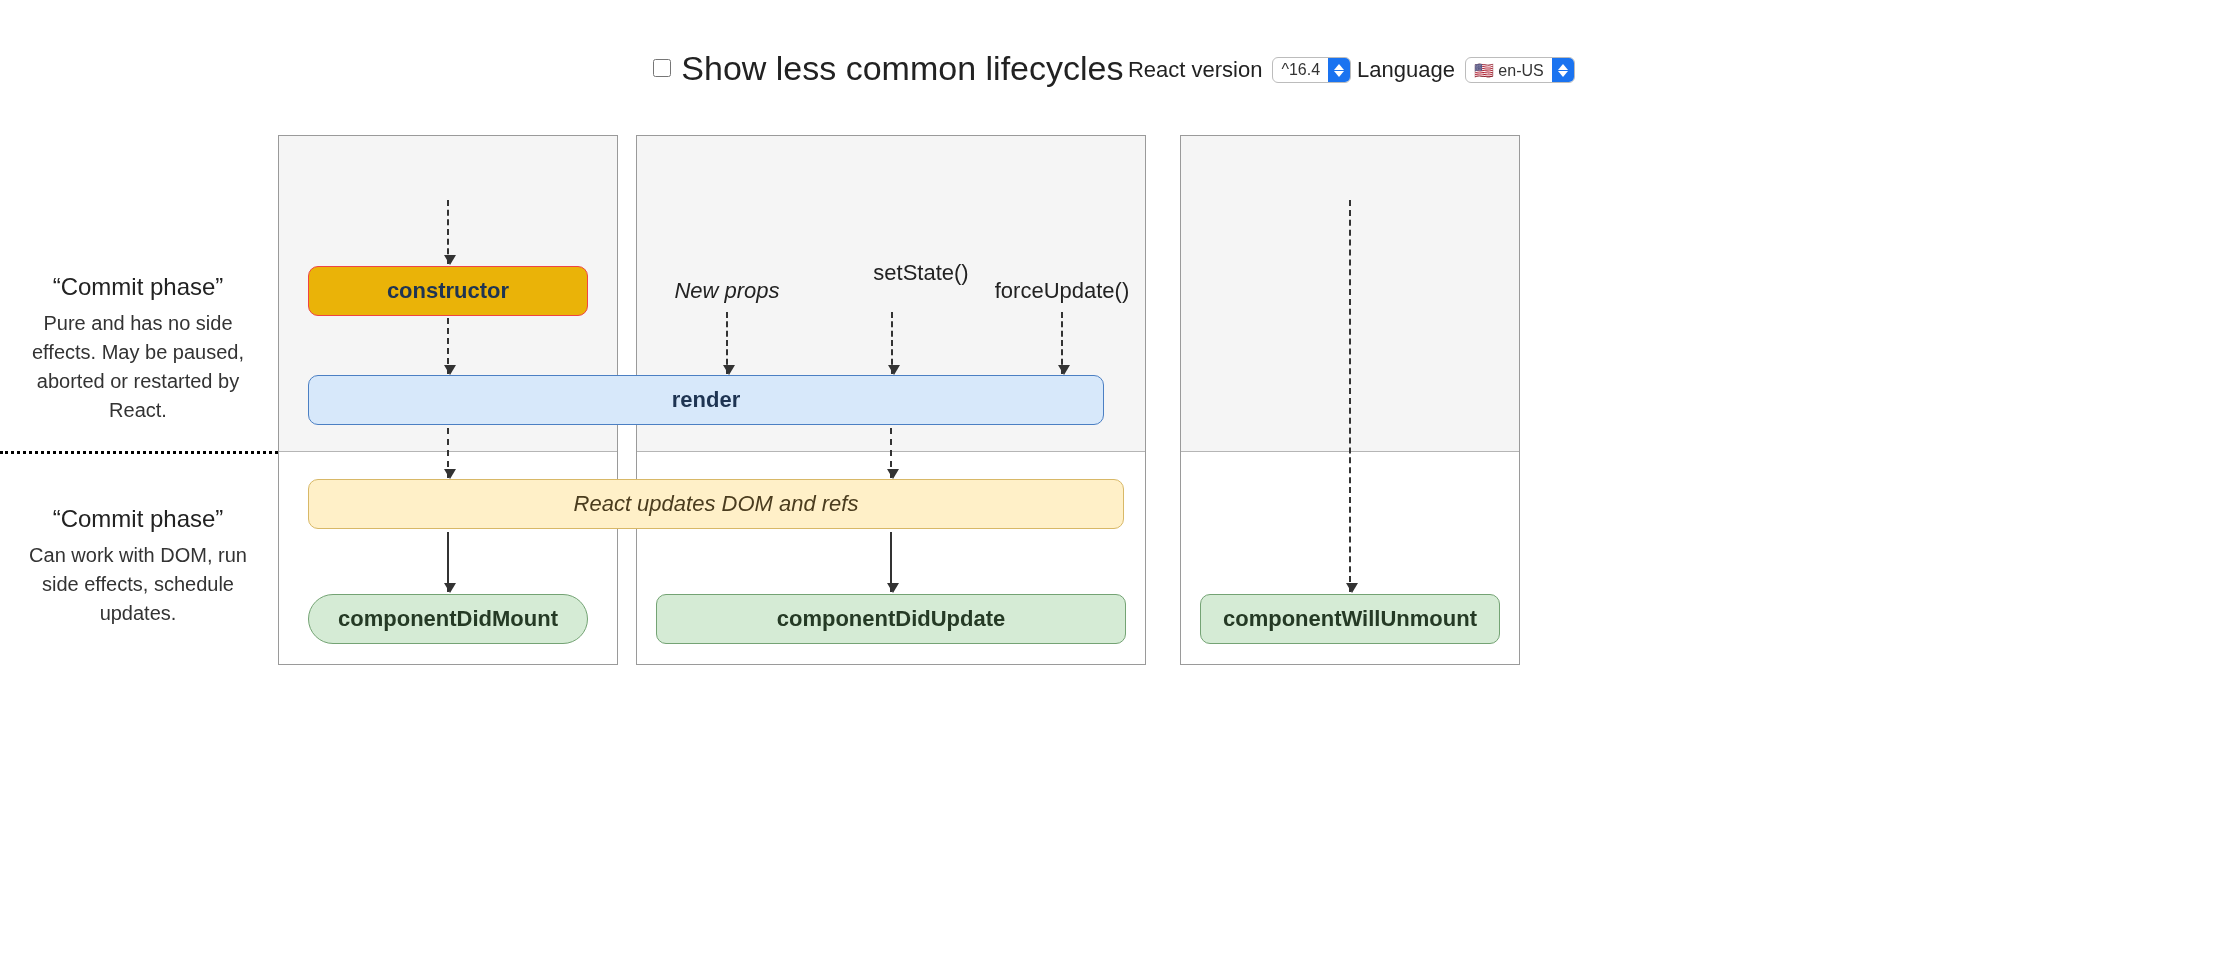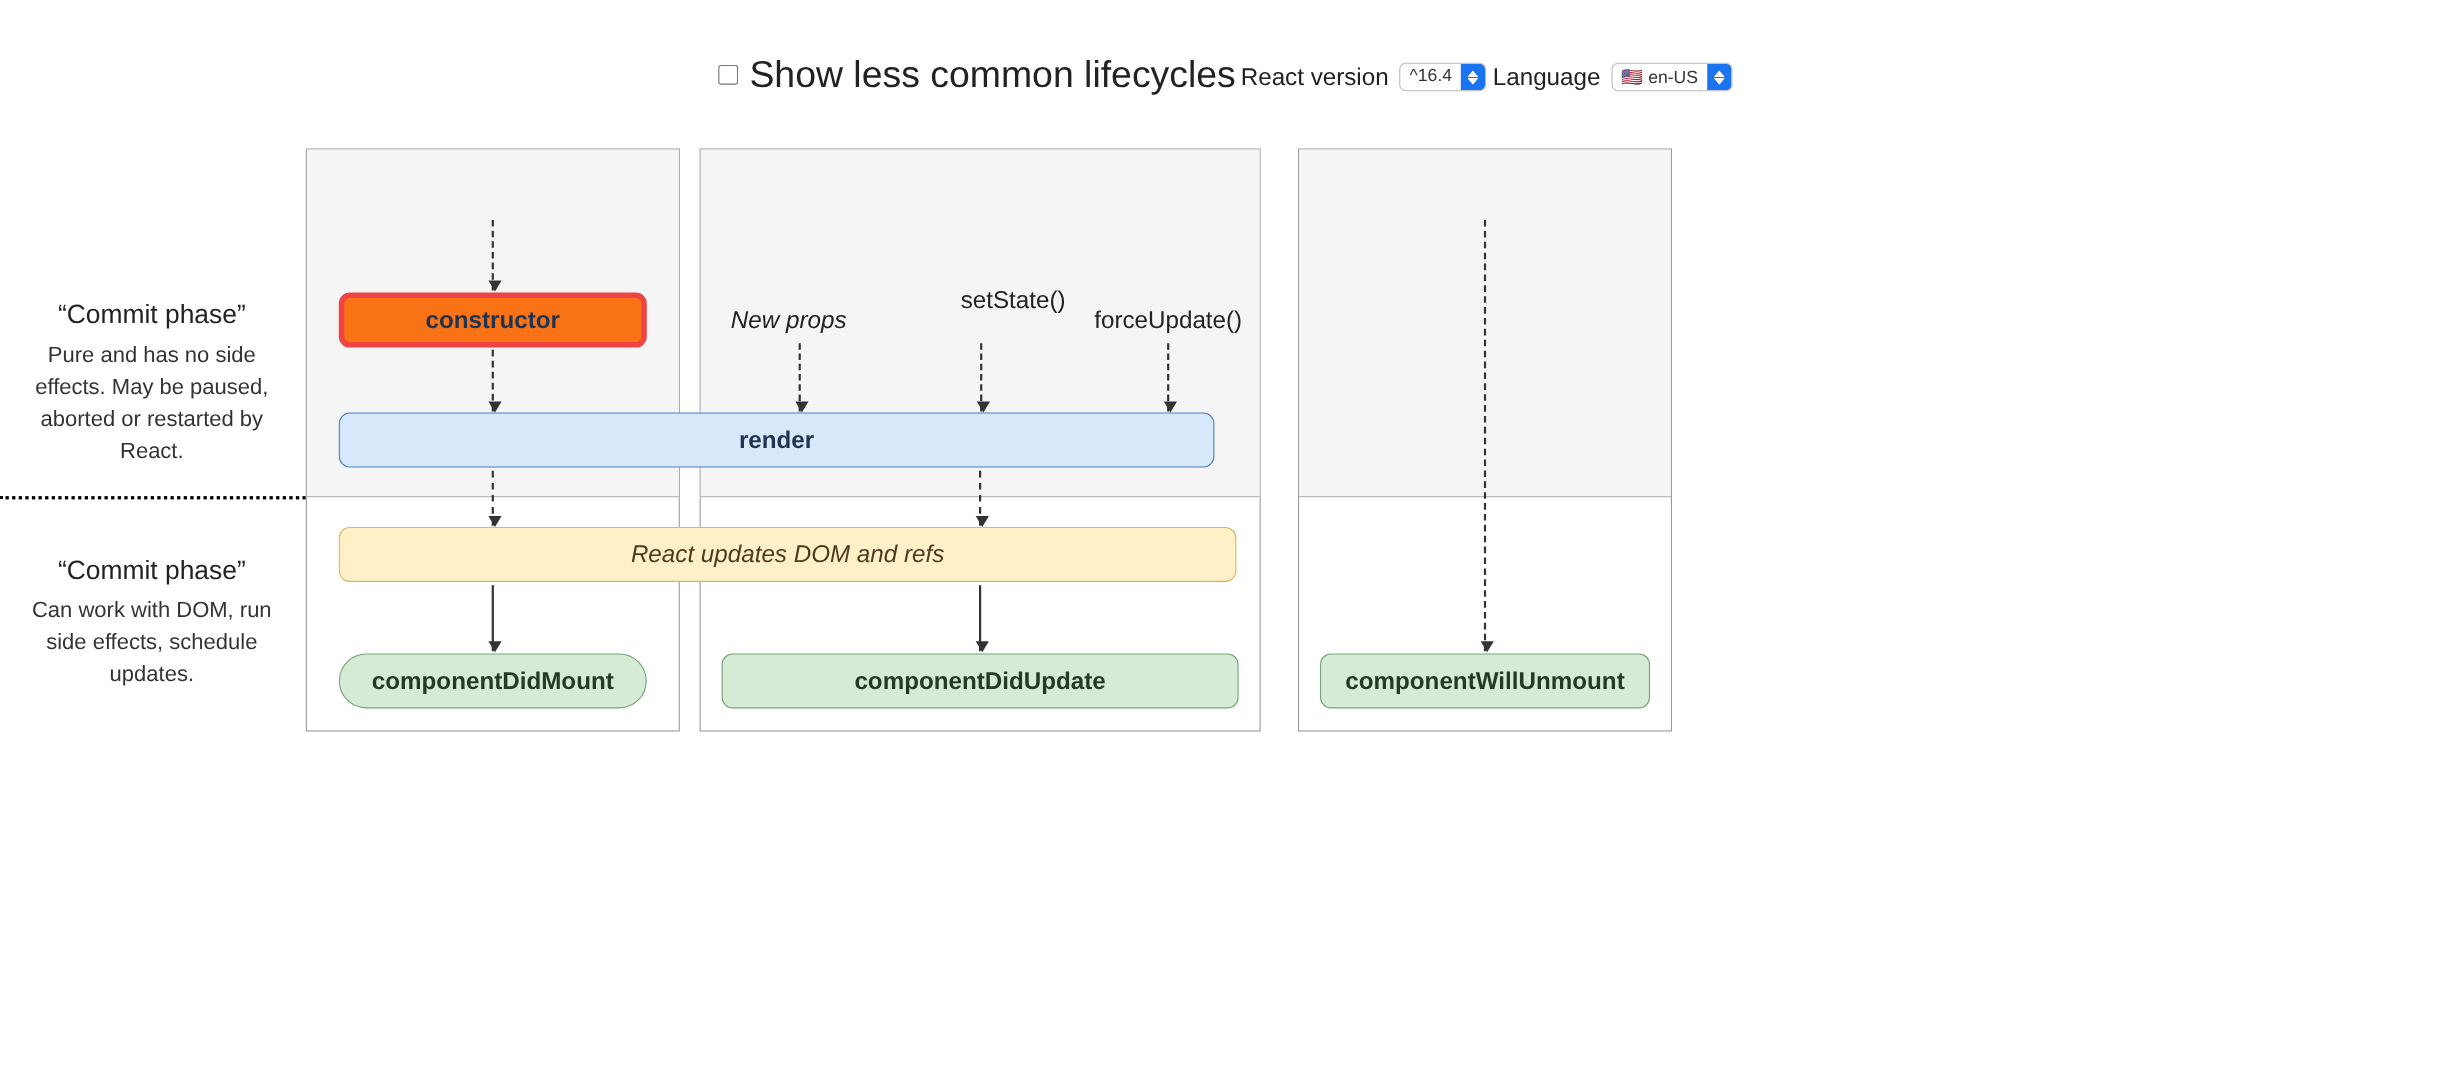--- a/index.html
+++ b/index.html
@@ -140,21 +140,21 @@
     transform: translateX(-50%);
     height: 50px;
     border-radius: 10px;
     display: flex;
     align-items: center;
     justify-content: center;
     font-size: 22px;
     font-weight: 600;
     cursor: pointer;
   }
-  .box.blue   { background: #f97316; border: 5px solid #ef4444; color: #1e3452; }
+  .box.blue   { background: #eab308; border: 1px solid #ef4444; color: #1e3452; }
   .box.green  { background: #d5ebd5; border: 1px solid #74a374; color: #253a25; }
 
   
   .trigger {
     position: absolute;
     font-size: 22px;
     text-align: center;
     transform: translateX(-50%);
     white-space: nowrap;
   }
@@ -266,21 +266,21 @@
 
       <div class="box green" style="top:458px; width:280px;border-radius:25px;">
         <span>componentDidMount</span>
       </div>
     </div>
 
     <div class="section" style="left:636px; width:510px; height:530px;">
       <div class="phase-render" style="height:316px;"></div>
       <div class="section-title">Updating</div>
 
-      <div class="trigger" style="left:80px; top:142px; font-style:italic;">New props</div>
+      <div class="trigger" style="left:90px; top:142px; font-style:italic;">New props</div>
       <div class="trigger" style="left:255px; top:124px;margin-left:29px;">setState()</div>
       <div class="trigger" style="left:425px; top:142px;">forceUpdate()</div>
 
       <div class="arrow dashed" style="left:90px; top:176px; height:62px;"></div>
       <div class="arrow dashed" style="left:255px; top:176px; height:62px;"></div>
       <div class="arrow dashed" style="left:425px; top:176px; height:62px;"></div>
 
       <div class="arrow dashed" style="left:50%; top:292px; height:50px;"></div>
 
       <div class="arrow solid" style="left:50%; top:396px; height:60px;"></div>

